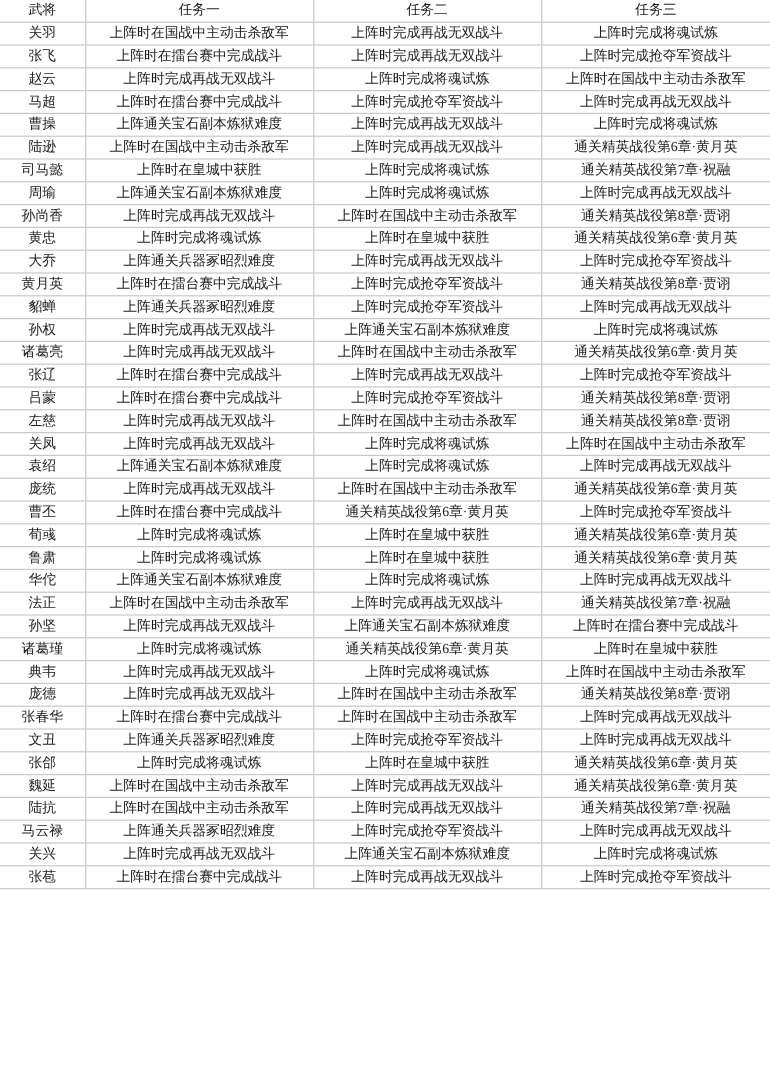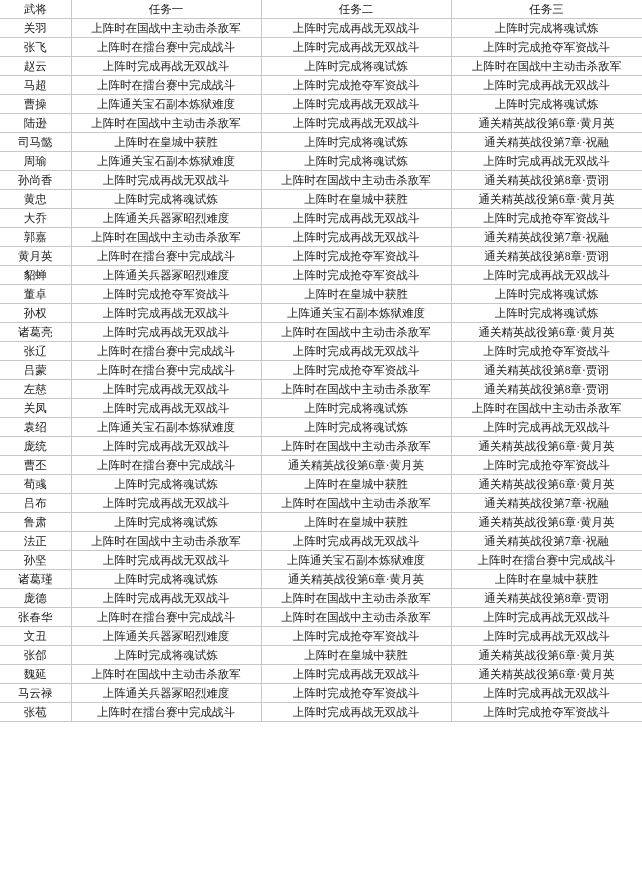--- a/index.html
+++ b/index.html
@@ -109,168 +109,174 @@
         <td>上阵时在皇城中获胜</td>
         <td>通关精英战役第6章·黄月英</td>
       </tr>
       <tr>
         <td>大乔</td>
         <td>上阵通关兵器冢昭烈难度</td>
         <td>上阵时完成再战无双战斗</td>
         <td>上阵时完成抢夺军资战斗</td>
       </tr>
       <tr>
-        <td>郭嘉</td>
+        <td>黄月英</td>
+        <td>上阵时在擂台赛中完成战斗</td>
+        <td>上阵时完成抢夺军资战斗</td>
+        <td>通关精英战役第8章·贾诩</td>
+      </tr>
+      <tr>
+        <td>貂蝉</td>
+        <td>上阵通关兵器冢昭烈难度</td>
+        <td>上阵时完成抢夺军资战斗</td>
+        <td>上阵时完成再战无双战斗</td>
+      </tr>
+      <tr>
+        <td>孙权</td>
+        <td>上阵时完成再战无双战斗</td>
+        <td>上阵通关宝石副本炼狱难度</td>
+        <td>上阵时完成将魂试炼</td>
+      </tr>
+      <tr>
+        <td>诸葛亮</td>
+        <td>上阵时完成再战无双战斗</td>
+        <td>上阵时在国战中主动击杀敌军</td>
+        <td>通关精英战役第6章·黄月英</td>
+      </tr>
+      <tr>
+        <td>张辽</td>
+        <td>上阵时在擂台赛中完成战斗</td>
+        <td>上阵时完成再战无双战斗</td>
+        <td>上阵时完成抢夺军资战斗</td>
+      </tr>
+      <tr>
+        <td>吕蒙</td>
+        <td>上阵时在擂台赛中完成战斗</td>
+        <td>上阵时完成抢夺军资战斗</td>
+        <td>通关精英战役第8章·贾诩</td>
+      </tr>
+      <tr>
+        <td>左慈</td>
+        <td>上阵时完成再战无双战斗</td>
+        <td>上阵时在国战中主动击杀敌军</td>
+        <td>通关精英战役第8章·贾诩</td>
+      </tr>
+      <tr>
+        <td>关凤</td>
+        <td>上阵时完成再战无双战斗</td>
+        <td>上阵时完成将魂试炼</td>
+        <td>上阵时在国战中主动击杀敌军</td>
+      </tr>
+      <tr>
+        <td>袁绍</td>
+        <td>上阵通关宝石副本炼狱难度</td>
+        <td>上阵时完成将魂试炼</td>
+        <td>上阵时完成再战无双战斗</td>
+      </tr>
+      <tr>
+        <td>庞统</td>
+        <td>上阵时完成再战无双战斗</td>
+        <td>上阵时在国战中主动击杀敌军</td>
+        <td>通关精英战役第6章·黄月英</td>
+      </tr>
+      <tr>
+        <td>曹丕</td>
+        <td>上阵时在擂台赛中完成战斗</td>
+        <td>通关精英战役第6章·黄月英</td>
+        <td>上阵时完成抢夺军资战斗</td>
+      </tr>
+      <tr>
+        <td>荀彧</td>
+        <td>上阵时完成将魂试炼</td>
+        <td>上阵时在皇城中获胜</td>
+        <td>通关精英战役第6章·黄月英</td>
+      </tr>
+      <tr>
+        <td>鲁肃</td>
+        <td>上阵时完成将魂试炼</td>
+        <td>上阵时在皇城中获胜</td>
+        <td>通关精英战役第6章·黄月英</td>
+      </tr>
+      <tr>
+        <td>华佗</td>
+        <td>上阵通关宝石副本炼狱难度</td>
+        <td>上阵时完成将魂试炼</td>
+        <td>上阵时完成再战无双战斗</td>
+      </tr>
+      <tr>
+        <td>法正</td>
         <td>上阵时在国战中主动击杀敌军</td>
         <td>上阵时完成再战无双战斗</td>
         <td>通关精英战役第7章·祝融</td>
       </tr>
       <tr>
-        <td>黄月英</td>
-        <td>上阵时在擂台赛中完成战斗</td>
-        <td>上阵时完成抢夺军资战斗</td>
-        <td>通关精英战役第8章·贾诩</td>
-      </tr>
-      <tr>
-        <td>貂蝉</td>
-        <td>上阵通关兵器冢昭烈难度</td>
-        <td>上阵时完成抢夺军资战斗</td>
-        <td>上阵时完成再战无双战斗</td>
-      </tr>
-      <tr>
-        <td>董卓</td>
-        <td>上阵时完成抢夺军资战斗</td>
-        <td>上阵时在皇城中获胜</td>
-        <td>上阵时完成将魂试炼</td>
-      </tr>
-      <tr>
-        <td>孙权</td>
-        <td>上阵时完成再战无双战斗</td>
-        <td>上阵通关宝石副本炼狱难度</td>
-        <td>上阵时完成将魂试炼</td>
-      </tr>
-      <tr>
-        <td>诸葛亮</td>
-        <td>上阵时完成再战无双战斗</td>
-        <td>上阵时在国战中主动击杀敌军</td>
-        <td>通关精英战役第6章·黄月英</td>
-      </tr>
-      <tr>
-        <td>张辽</td>
-        <td>上阵时在擂台赛中完成战斗</td>
-        <td>上阵时完成再战无双战斗</td>
-        <td>上阵时完成抢夺军资战斗</td>
-      </tr>
-      <tr>
-        <td>吕蒙</td>
-        <td>上阵时在擂台赛中完成战斗</td>
-        <td>上阵时完成抢夺军资战斗</td>
-        <td>通关精英战役第8章·贾诩</td>
-      </tr>
-      <tr>
-        <td>左慈</td>
-        <td>上阵时完成再战无双战斗</td>
-        <td>上阵时在国战中主动击杀敌军</td>
-        <td>通关精英战役第8章·贾诩</td>
-      </tr>
-      <tr>
-        <td>关凤</td>
-        <td>上阵时完成再战无双战斗</td>
-        <td>上阵时完成将魂试炼</td>
-        <td>上阵时在国战中主动击杀敌军</td>
-      </tr>
-      <tr>
-        <td>袁绍</td>
-        <td>上阵通关宝石副本炼狱难度</td>
-        <td>上阵时完成将魂试炼</td>
-        <td>上阵时完成再战无双战斗</td>
-      </tr>
-      <tr>
-        <td>庞统</td>
-        <td>上阵时完成再战无双战斗</td>
-        <td>上阵时在国战中主动击杀敌军</td>
-        <td>通关精英战役第6章·黄月英</td>
-      </tr>
-      <tr>
-        <td>曹丕</td>
-        <td>上阵时在擂台赛中完成战斗</td>
-        <td>通关精英战役第6章·黄月英</td>
-        <td>上阵时完成抢夺军资战斗</td>
-      </tr>
-      <tr>
-        <td>荀彧</td>
-        <td>上阵时完成将魂试炼</td>
-        <td>上阵时在皇城中获胜</td>
-        <td>通关精英战役第6章·黄月英</td>
-      </tr>
-      <tr>
-        <td>吕布</td>
-        <td>上阵时完成再战无双战斗</td>
-        <td>上阵时在国战中主动击杀敌军</td>
+        <td>孙坚</td>
+        <td>上阵时完成再战无双战斗</td>
+        <td>上阵通关宝石副本炼狱难度</td>
+        <td>上阵时在擂台赛中完成战斗</td>
+      </tr>
+      <tr>
+        <td>诸葛瑾</td>
+        <td>上阵时完成将魂试炼</td>
+        <td>通关精英战役第6章·黄月英</td>
+        <td>上阵时在皇城中获胜</td>
+      </tr>
+      <tr>
+        <td>典韦</td>
+        <td>上阵时完成再战无双战斗</td>
+        <td>上阵时完成将魂试炼</td>
+        <td>上阵时在国战中主动击杀敌军</td>
+      </tr>
+      <tr>
+        <td>庞德</td>
+        <td>上阵时完成再战无双战斗</td>
+        <td>上阵时在国战中主动击杀敌军</td>
+        <td>通关精英战役第8章·贾诩</td>
+      </tr>
+      <tr>
+        <td>张春华</td>
+        <td>上阵时在擂台赛中完成战斗</td>
+        <td>上阵时在国战中主动击杀敌军</td>
+        <td>上阵时完成再战无双战斗</td>
+      </tr>
+      <tr>
+        <td>文丑</td>
+        <td>上阵通关兵器冢昭烈难度</td>
+        <td>上阵时完成抢夺军资战斗</td>
+        <td>上阵时完成再战无双战斗</td>
+      </tr>
+      <tr>
+        <td>张郃</td>
+        <td>上阵时完成将魂试炼</td>
+        <td>上阵时在皇城中获胜</td>
+        <td>通关精英战役第6章·黄月英</td>
+      </tr>
+      <tr>
+        <td>魏延</td>
+        <td>上阵时在国战中主动击杀敌军</td>
+        <td>上阵时完成再战无双战斗</td>
+        <td>通关精英战役第6章·黄月英</td>
+      </tr>
+      <tr>
+        <td>陆抗</td>
+        <td>上阵时在国战中主动击杀敌军</td>
+        <td>上阵时完成再战无双战斗</td>
         <td>通关精英战役第7章·祝融</td>
       </tr>
       <tr>
-        <td>鲁肃</td>
-        <td>上阵时完成将魂试炼</td>
-        <td>上阵时在皇城中获胜</td>
-        <td>通关精英战役第6章·黄月英</td>
-      </tr>
-      <tr>
-        <td>法正</td>
-        <td>上阵时在国战中主动击杀敌军</td>
-        <td>上阵时完成再战无双战斗</td>
-        <td>通关精英战役第7章·祝融</td>
-      </tr>
-      <tr>
-        <td>孙坚</td>
-        <td>上阵时完成再战无双战斗</td>
-        <td>上阵通关宝石副本炼狱难度</td>
-        <td>上阵时在擂台赛中完成战斗</td>
-      </tr>
-      <tr>
-        <td>诸葛瑾</td>
-        <td>上阵时完成将魂试炼</td>
-        <td>通关精英战役第6章·黄月英</td>
-        <td>上阵时在皇城中获胜</td>
-      </tr>
-      <tr>
-        <td>庞德</td>
-        <td>上阵时完成再战无双战斗</td>
-        <td>上阵时在国战中主动击杀敌军</td>
-        <td>通关精英战役第8章·贾诩</td>
-      </tr>
-      <tr>
-        <td>张春华</td>
-        <td>上阵时在擂台赛中完成战斗</td>
-        <td>上阵时在国战中主动击杀敌军</td>
-        <td>上阵时完成再战无双战斗</td>
-      </tr>
-      <tr>
-        <td>文丑</td>
-        <td>上阵通关兵器冢昭烈难度</td>
-        <td>上阵时完成抢夺军资战斗</td>
-        <td>上阵时完成再战无双战斗</td>
-      </tr>
-      <tr>
-        <td>张郃</td>
-        <td>上阵时完成将魂试炼</td>
-        <td>上阵时在皇城中获胜</td>
-        <td>通关精英战役第6章·黄月英</td>
-      </tr>
-      <tr>
-        <td>魏延</td>
-        <td>上阵时在国战中主动击杀敌军</td>
-        <td>上阵时完成再战无双战斗</td>
-        <td>通关精英战役第6章·黄月英</td>
-      </tr>
-      <tr>
         <td>马云禄</td>
         <td>上阵通关兵器冢昭烈难度</td>
         <td>上阵时完成抢夺军资战斗</td>
         <td>上阵时完成再战无双战斗</td>
+      </tr>
+      <tr>
+        <td>关兴</td>
+        <td>上阵时完成再战无双战斗</td>
+        <td>上阵通关宝石副本炼狱难度</td>
+        <td>上阵时完成将魂试炼</td>
       </tr>
       <tr>
         <td>张苞</td>
         <td>上阵时在擂台赛中完成战斗</td>
         <td>上阵时完成再战无双战斗</td>
         <td>上阵时完成抢夺军资战斗</td>
       </tr>
     </tbody>
 </table>
 

